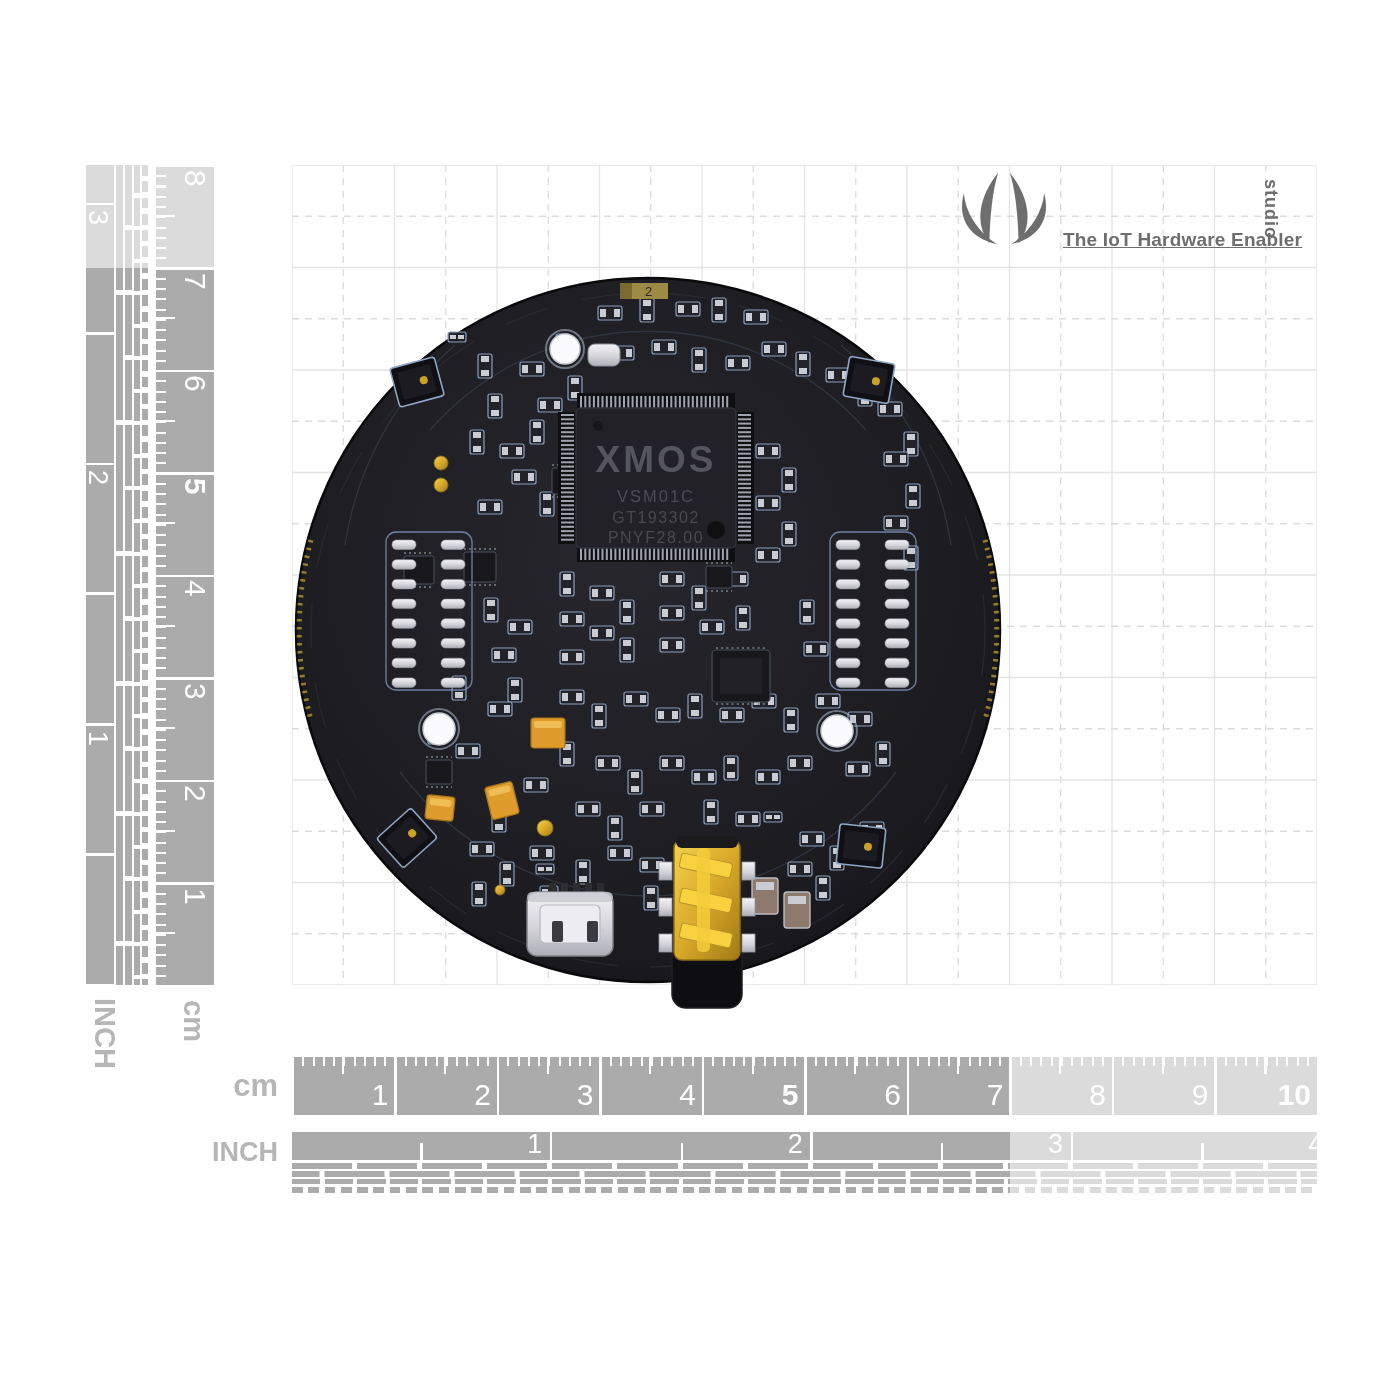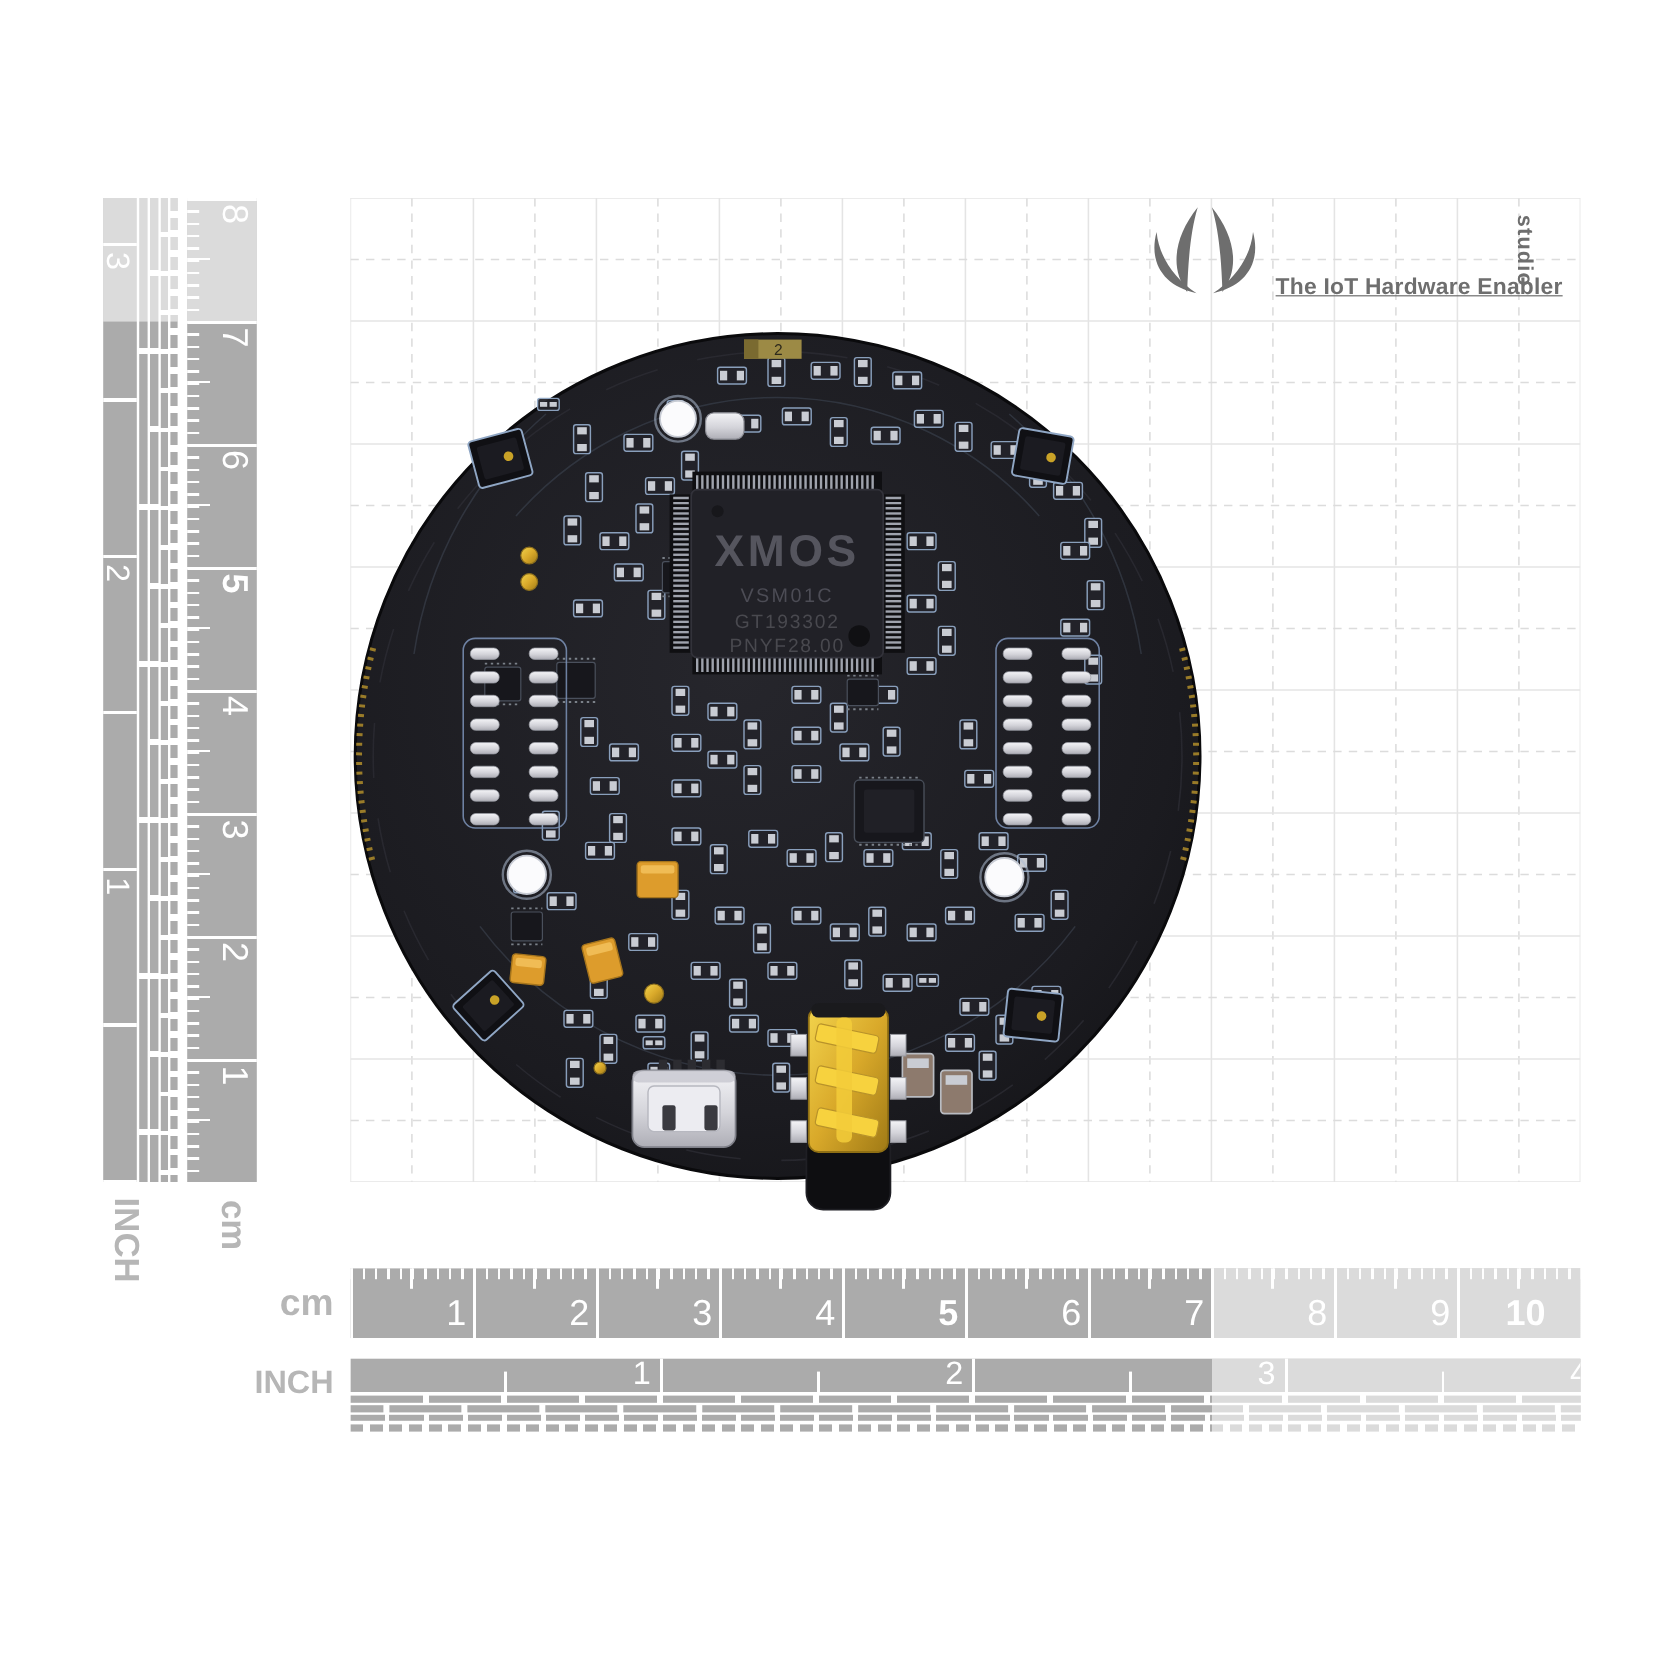--- a/index.html
+++ b/index.html
@@ -167,21 +167,21 @@
     <div class="lite"></div>
   <span class="rnum" style="left: 62.5px;">1</span>
       <span class="rnum" style="left: 165px;">2</span>
       <span class="rnum" style="left: 267.5px;">3</span>
       <span class="rnum" style="left: 370px;">4</span>
       <span class="rnum b" style="left: 472.5px;">5</span>
       <span class="rnum" style="left: 575px;">6</span>
       <span class="rnum" style="left: 677.5px;">7</span>
       <span class="rnum" style="left: 780px;">8</span>
       <span class="rnum" style="left: 882.5px;">9</span>
-      <span class="rnum b" style="left: 962px;">10</span>
+      <span class="rnum b" style="left: 985px;">10</span>
     </div>
 
   <div id="hin" class="ruler">
     <div class="main">
       <div class="half"></div>
       <div class="gap"></div>
     <span class="rnum" style="left: 212.35px;">1</span>
         <span class="rnum" style="left: 472.7px;">2</span>
         <span class="rnum" style="left: 733.05px;">3</span>
         <span class="rnum" style="left: 993.4px;">4</span>

